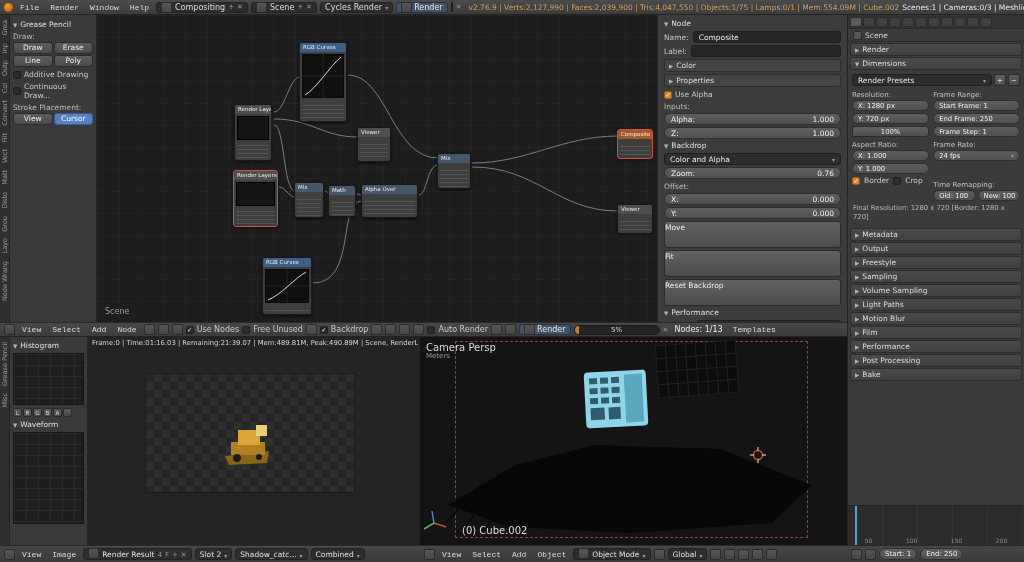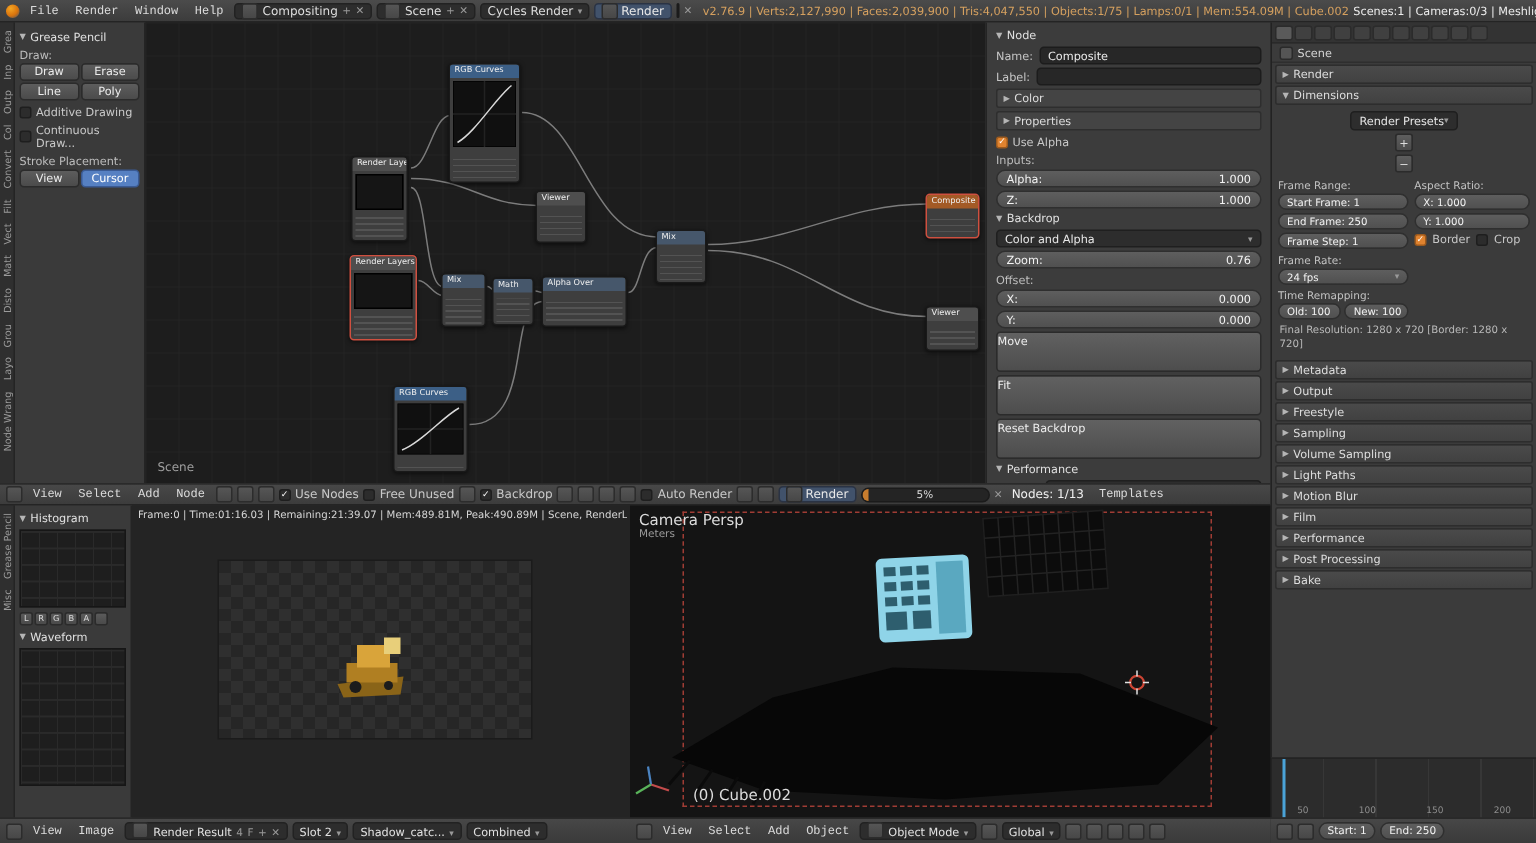--- a/index.html
+++ b/index.html
@@ -84,21 +84,21 @@
   
   #right-col { left:847px; top:15px; width:177px; height:490px; background:#3b3b3b; border-left:1px solid #222; overflow:hidden; font-size:7.5px; }
   #prop-tabs { height:14px; display:flex; gap:1px; padding:2px 2px; background:#333; border-bottom:1px solid #292929; }
   .ptab { width:12px; height:10px; background:#404040; border:1px solid #2b2b2b; border-radius:2px; }
   .ptab.on { background:#5a5a5a; }
   .crumb { display:flex; align-items:center; gap:3px; height:13px; padding:0 5px; color:#d5d5d5; border-bottom:1px solid #2e2e2e; }
   .crumbic { width:9px; height:9px; background:#555; border-radius:2px; border:1px solid #2a2a2a; }
   .psec { display:flex; align-items:center; gap:3px; height:13px; background:linear-gradient(#4a4a4a,#414141); border:1px solid #2d2d2d; border-radius:2px;
     margin:1px 2px; padding:0 4px; color:#dedede; font-size:7.5px; }
   .panelbody { padding:2px 4px 4px; }
-  .presetrow { display:flex; gap:2px; align-items:center; margin:1px 0 3px;flex-direction:column; }
+  .presetrow { display:flex; gap:2px; align-items:center; margin:1px 0 3px; }
   .presetdd { flex:1; background:#2d2d2d; border:1px solid #1f1f1f; border-radius:3px; height:12px; line-height:11px; padding:0 5px; color:#e6e6e6; display:flex; justify-content:space-between; }
   .sqbtn { width:12px; height:12px; background:linear-gradient(#5e5e5e,#4b4b4b); border:1px solid #2b2b2b; border-radius:2px; text-align:center; line-height:11px; color:#ddd; }
   .grid2 { display:grid; grid-template-columns:1fr 1fr; gap:2px 4px; }
   .colhead { color:#c2c2c2; margin:2px 0 1px; font-size:7px; }
   .ms { background:linear-gradient(#5e5e5e,#505050); border:1px solid #2f2f2f; border-radius:6px; height:11px; line-height:10px; padding:0 5px;
     color:#f2f2f2; font-size:6.8px; display:flex; justify-content:space-between; overflow:hidden; white-space:nowrap; }
   .msbtn { background:linear-gradient(#616161,#4d4d4d); border:1px solid #2b2b2b; border-radius:3px; height:11px; line-height:10px; text-align:center; color:#ececec; font-size:6.8px; }
   .chkpair { display:flex; gap:4px; align-items:center; margin-top:2px; }
   .finres { color:#b9b9b9; font-size:6.8px; margin:3px 1px 1px; line-height:1.35; }
 
@@ -509,20 +509,30 @@
       <div class="presetrow">
         <span class="presetdd">
           <span>Render Presets</span>
           <span class="ddg">▾</span>
         </span>
         <span class="sqbtn">+</span>
         <span class="sqbtn">−</span>
       </div>
       <div class="grid2">
         <div>
+          <div class="colhead">Resolution:</div>
+          <div class="ms">
+              <span>X: 1280 px</span>
+            </div>
+          <div class="ms" style="margin-top:2px">
+              <span>Y: 720 px</span>
+            </div>
+          <div class="msbtn" style="margin-top:2px">100%</div>
+        </div>
+        <div>
           <div class="colhead">Frame Range:</div>
           <div class="ms">
               <span>Start Frame: 1</span>
             </div>
           <div class="ms" style="margin-top:2px">
               <span>End Frame: 250</span>
             </div>
           <div class="ms" style="margin-top:2px">
               <span>Frame Step: 1</span>
             </div>
@@ -541,21 +551,21 @@
             <span class="chk"></span>
             <span>Crop</span>
           </div>
         </div>
         <div>
           <div class="colhead">Frame Rate:</div>
           <div class="ms">
             <span>24 fps</span>
             <span class="ddg">▾</span>
           </div>
-          <div class="colhead" style="margin-top:3px">Time Remapping:</div>
+          <div class="colhead" style="margin-top:20px">Time Remapping:</div>
           <div style="display:flex;gap:2px">
             <div class="ms" style="flex:1">
                 <span>Old: 100</span>
               </div>
             <div class="ms" style="flex:1">
                 <span>New: 100</span>
               </div>
           </div>
         </div>
       </div>

